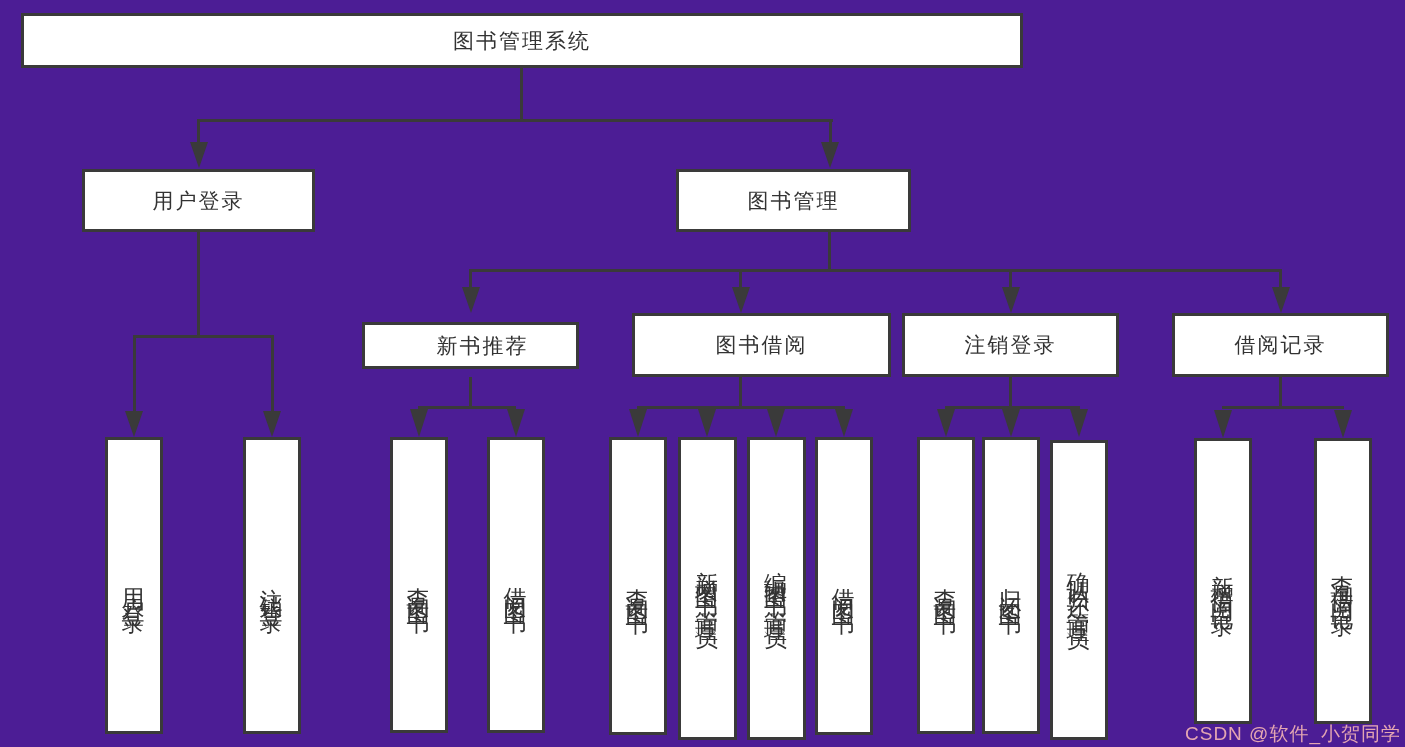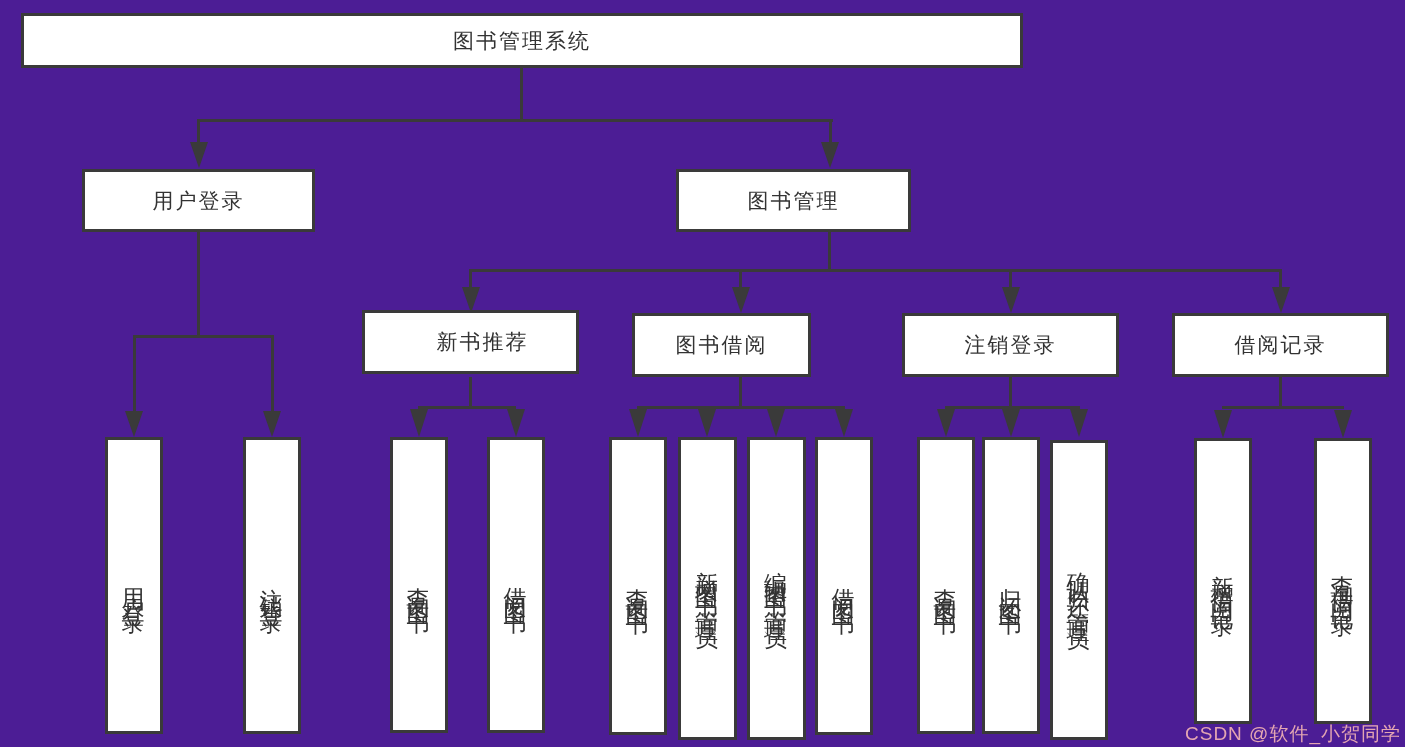--- a/index.html
+++ b/index.html
@@ -63,22 +63,22 @@
   <div class="hline" style="left:469px;top:269px;width:813px;"></div>
   <div class="vline" style="left:469px;top:269px;height:22px;"></div>
   <div class="vline" style="left:739px;top:269px;height:22px;"></div>
   <div class="vline" style="left:1009px;top:269px;height:22px;"></div>
   <div class="vline" style="left:1279px;top:269px;height:22px;"></div>
   <div class="arr" style="left:462px;top:287px;"></div>
   <div class="arr" style="left:732px;top:287px;"></div>
   <div class="arr" style="left:1002px;top:287px;"></div>
   <div class="arr" style="left:1272px;top:287px;"></div>
 
-  <div class="box" style="left:362px;top:310px;width:217px;height:64px;padding-left:24px;">新书推荐</div>
-  <div class="box" style="left:632px;top:313px;width:179px;height:64px;">图书借阅</div>
+  <div class="box" style="left:362px;top:322px;width:217px;height:47px;padding-left:24px;">新书推荐</div>
+  <div class="box" style="left:632px;top:313px;width:259px;height:64px;">图书借阅</div>
   <div class="box" style="left:902px;top:313px;width:217px;height:64px;">注销登录</div>
   <div class="box" style="left:1172px;top:313px;width:217px;height:64px;">借阅记录</div>
 
   <div class="vline" style="left:469px;top:377px;height:31px;"></div>
   <div class="hline" style="left:418px;top:406px;width:98px;"></div>
   <div class="arr long" style="left:410px;top:409px;"></div>
   <div class="arr long" style="left:507px;top:409px;"></div>
   <div class="box vbox" style="left:390px;top:437px;width:58px;height:296px;">
     <span>查询图书</span>
   </div>

